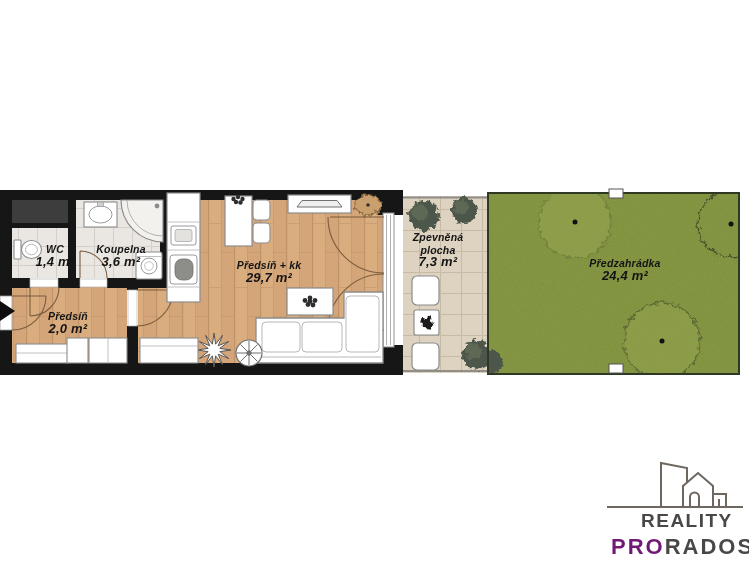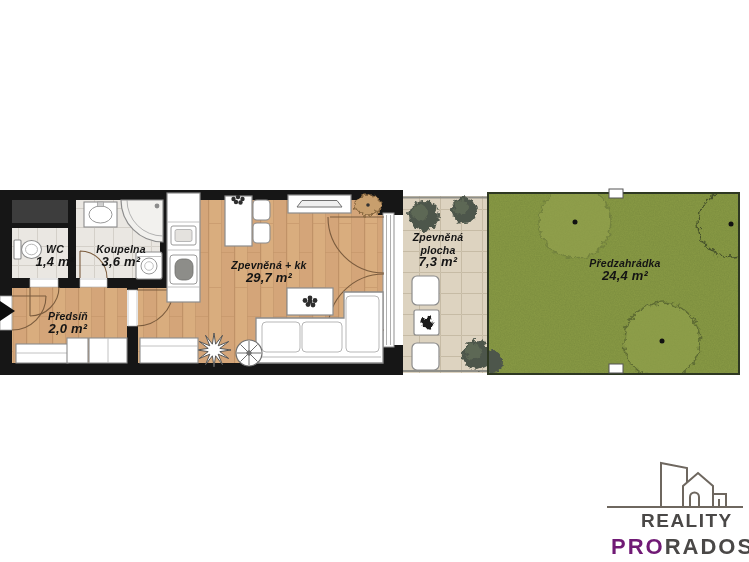--- a/index.html
+++ b/index.html
@@ -262,21 +262,21 @@
 </div>
 <div class="room-label" style="left:121px;top:243px;">
   <div>Koupelna</div>
   <div class="area">3,6 m²</div>
 </div>
 <div class="room-label" style="left:68px;top:310px;">
   <div>Předsíň</div>
   <div class="area">2,0 m²</div>
 </div>
 <div class="room-label" style="left:269px;top:259px;">
-  <div>Zpevněná + kk</div>
+  <div>Předsíň + kk</div>
   <div class="area">29,7 m²</div>
 </div>
 <div class="room-label" style="left:438px;top:231px;">
   <div>Zpevněná</div>
   <div>plocha</div>
   <div class="area">7,3 m²</div>
 </div>
 <div class="room-label" style="left:625px;top:257px;">
   <div>Předzahrádka</div>
   <div class="area">24,4 m²</div>

